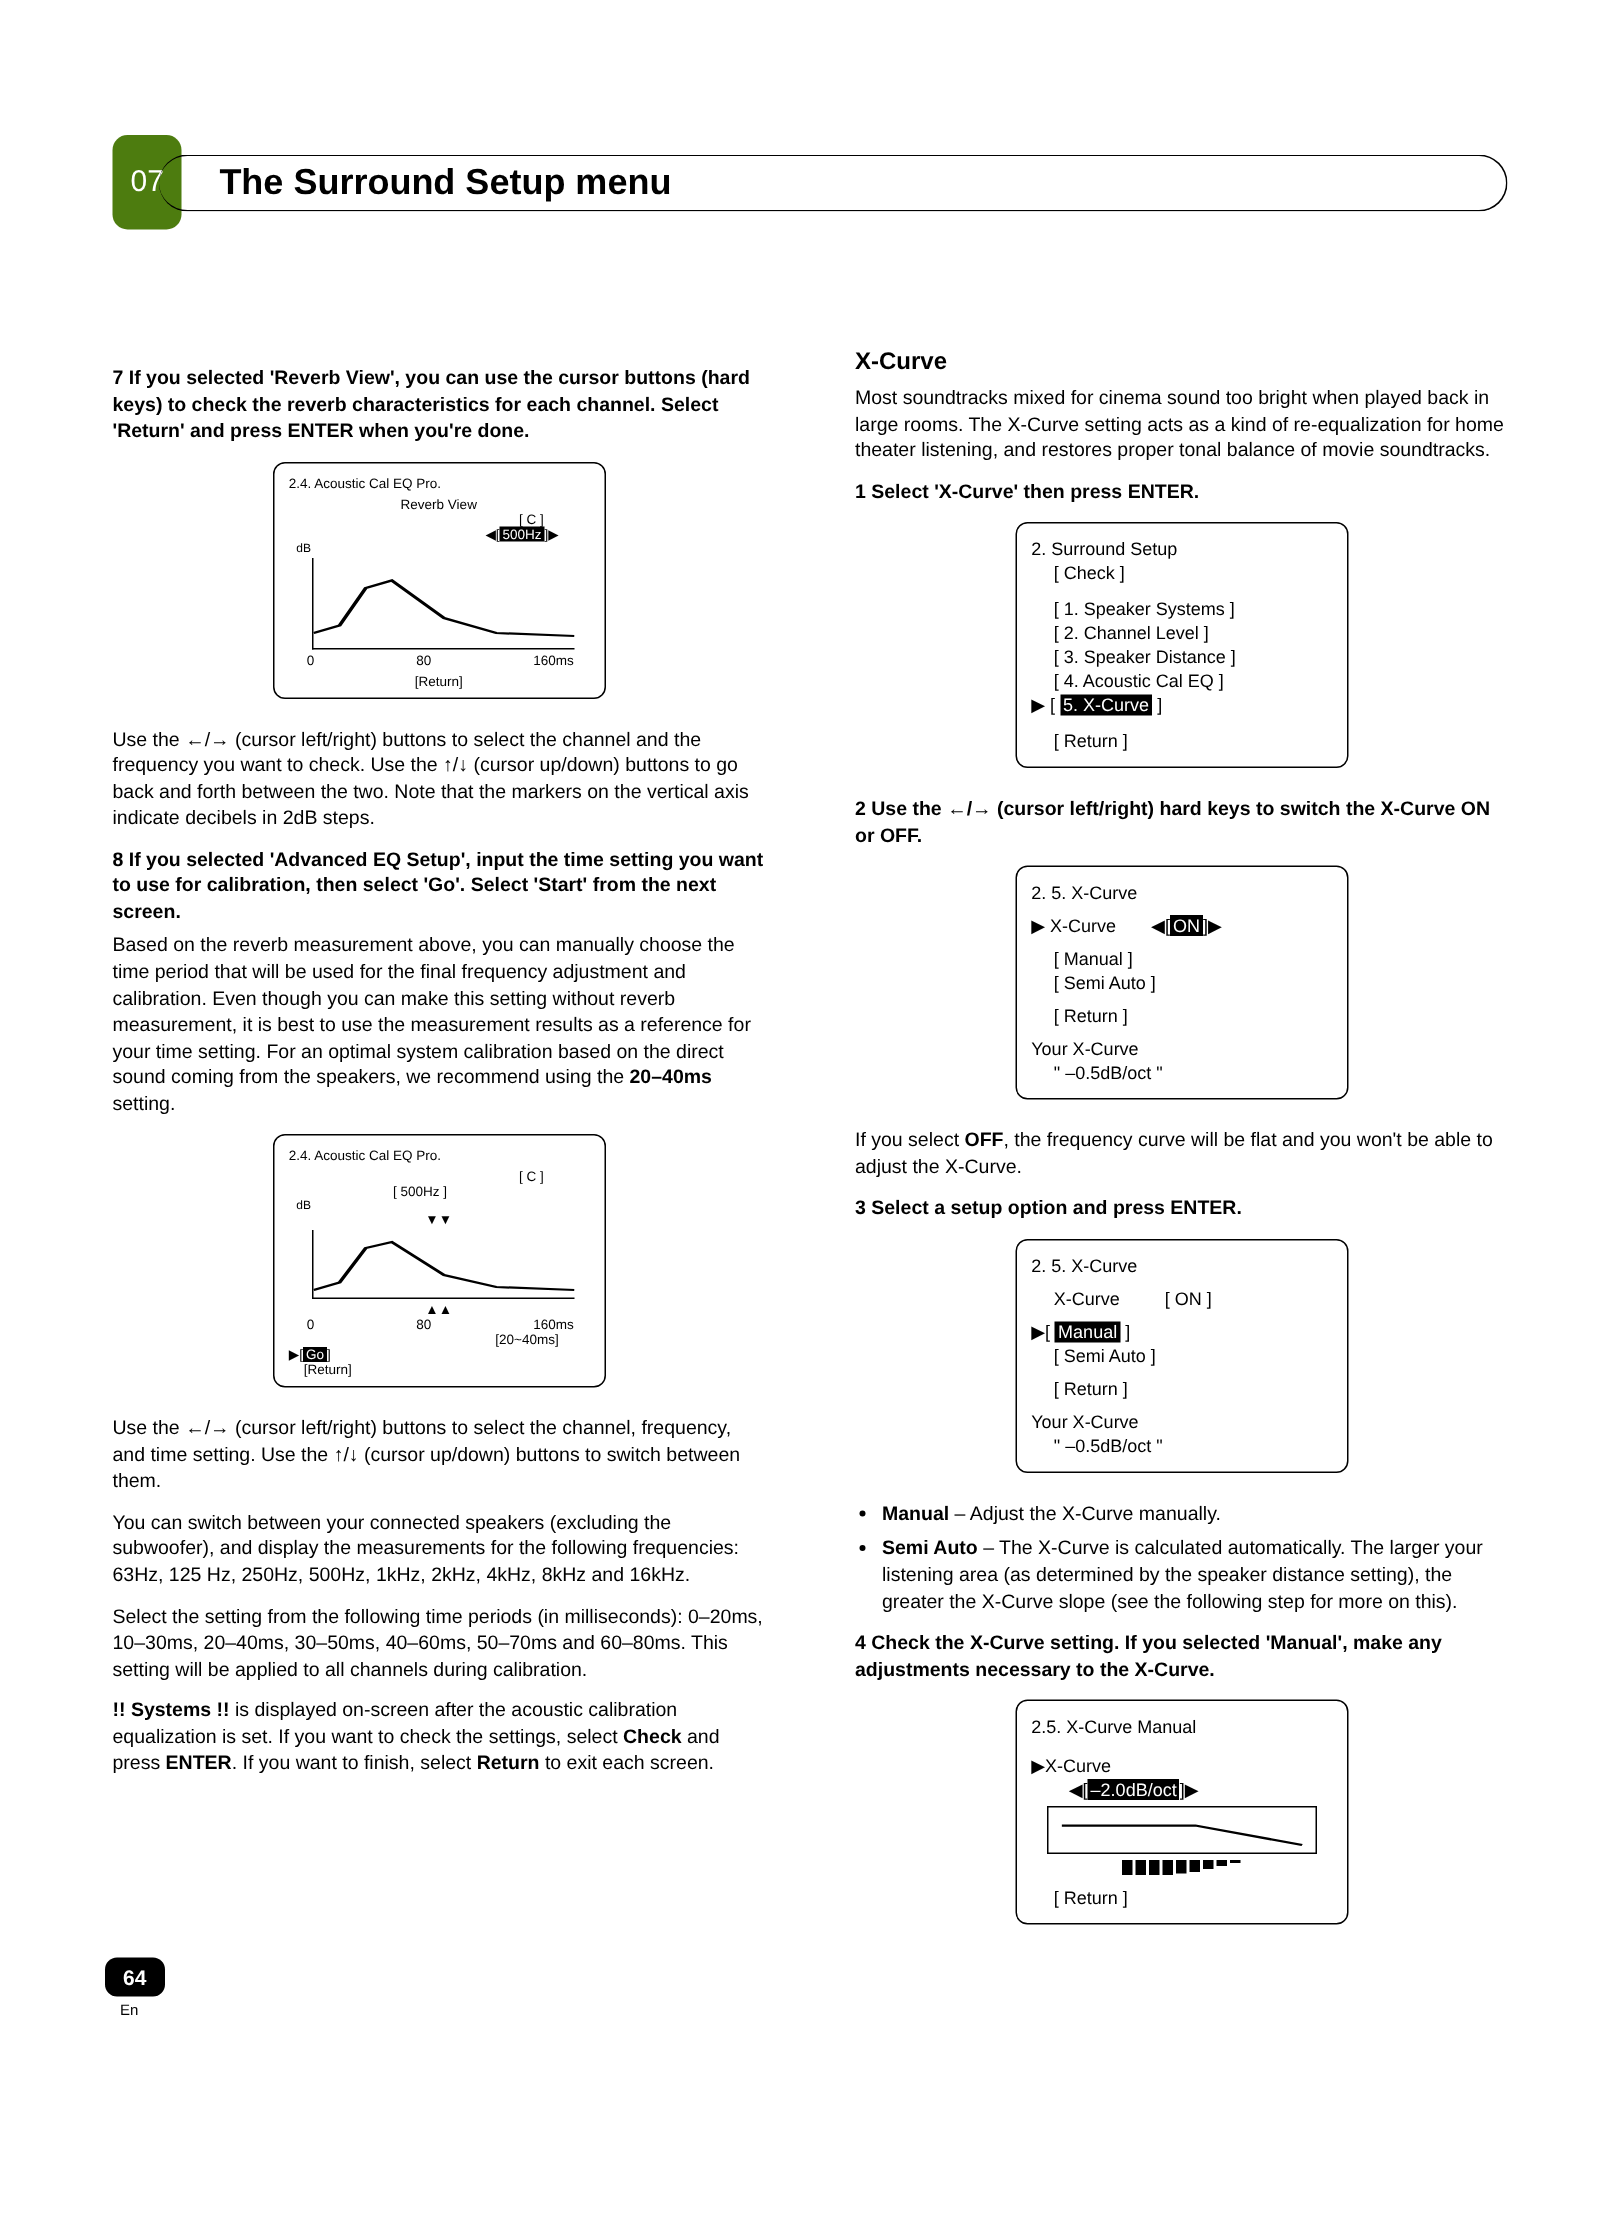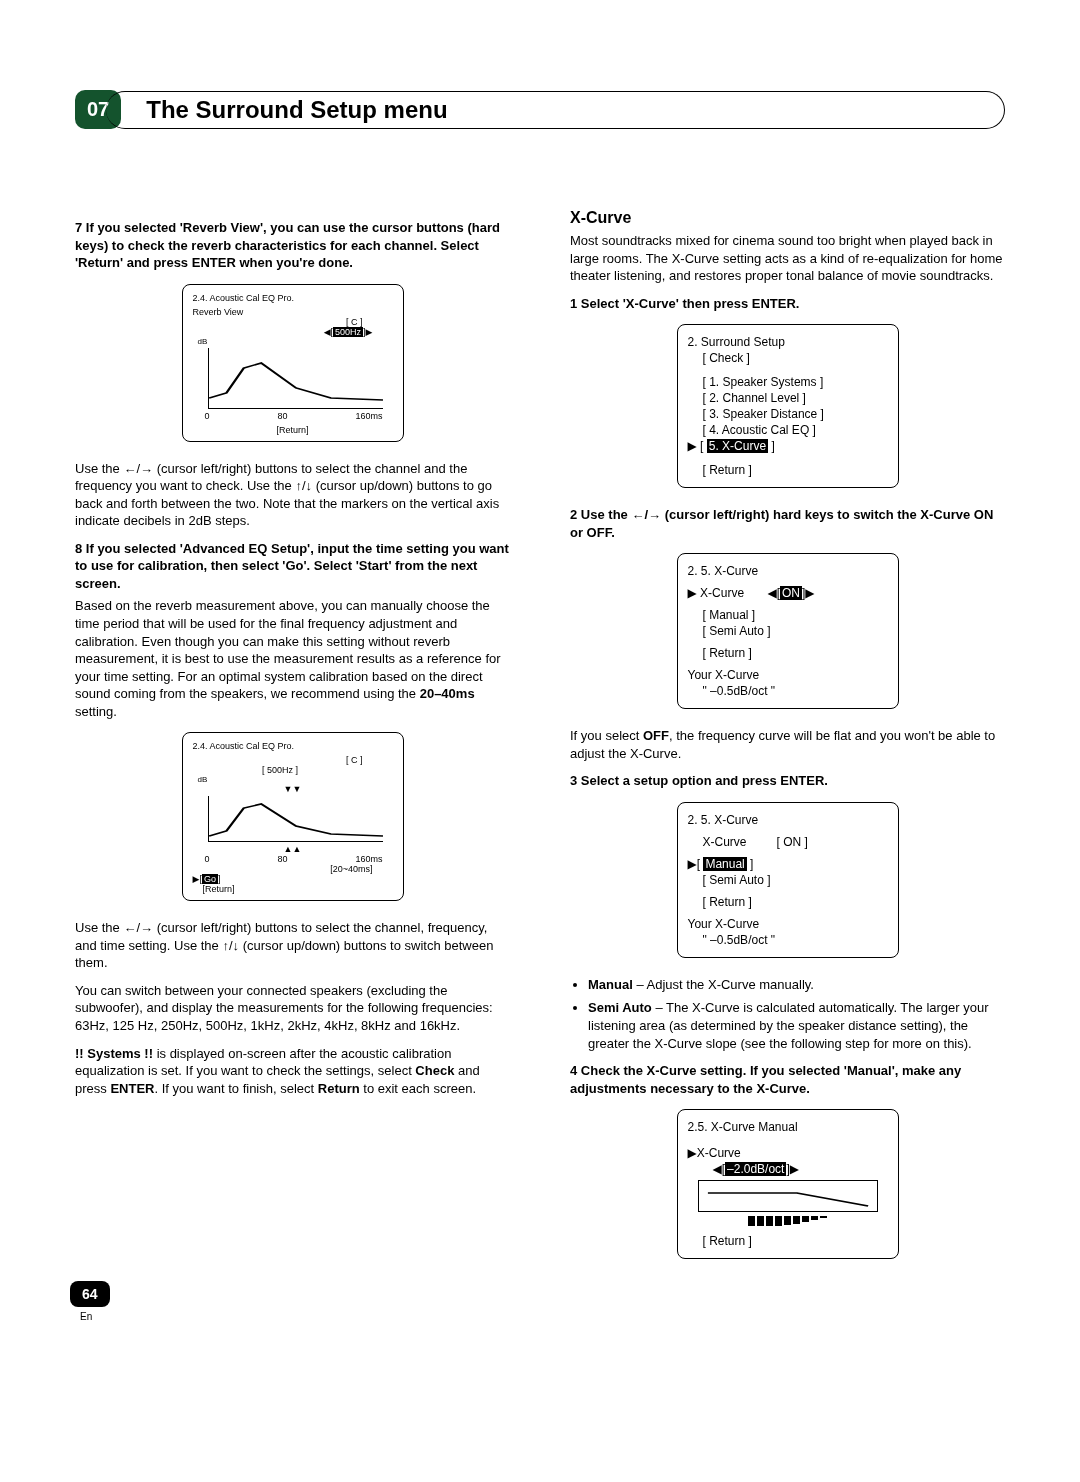--- a/index.html
+++ b/index.html
@@ -14,25 +14,25 @@
   .page {
     padding: 90px 75px 50px 75px;
     position: relative;
   }
   .header-row {
     display: flex;
     align-items: center;
     margin-bottom: 80px;
   }
   .chapter-badge {
-    background: #14532d;
+    background: #4d7c0f;
     color: #fff;
-    font-weight: bold;
+    font-weight: normal;
     font-size: 20px;
-    padding: 8px 12px;
+    padding: 20px 12px;
     border-radius: 10px;
     margin-right: 15px;
   }
   .chapter-title {
     font-weight: bold;
     font-size: 24px;
     flex: 1;
     border: 1px solid #000;
     border-radius: 20px;
     border-left: none;
@@ -166,21 +166,21 @@
   </div>
 
   <div class="two-col">
 
     <div class="col">
 
       <p class="step-heading">7   If you selected 'Reverb View', you can use the cursor buttons (hard keys) to check the reverb characteristics for each channel. Select 'Return' and press ENTER when you're done.</p>
 
       <div class="graph-box">
         <div class="osd-title">2.4. Acoustic Cal EQ Pro.</div>
-        <div style="">Reverb View</div>
+        <div style="text-align:center">Reverb View</div>
         <div style="text-align:right;padding-right:30px">[  C  ]</div>
         <div style="text-align:right;padding-right:20px">◀[<span class="osd-hl">500Hz</span>]▶</div>
         <div style="font-size:8px;margin-left:5px">dB</div>
         <div class="graph-area">
           <svg class="graph-curve" viewBox="0 0 100 60" preserveAspectRatio="none">
             <path d="M0,50 L10,45 L20,20 L30,15 L50,40 L70,50 L100,52" stroke="#000" stroke-width="1.5" fill="none"></path>
           </svg>
         </div>
         <div style="display:flex;justify-content:space-between;margin:0 10px 0 12px">
           <span>0</span>
@@ -220,20 +220,21 @@
         <div style="text-align:right;padding-right:20px">[20~40ms]</div>
         <div>▶[<span class="osd-hl">Go</span>]</div>
         <div style="padding-left:10px">[Return]</div>
       </div>
 
       <p>
         <span>Use the </span><span class="arrow-lr"></span><span> (cursor left/right) buttons to select the channel, frequency, and time setting. Use the </span><span class="arrow-ud"></span><span> (cursor up/down) buttons to switch between them.</span>
       </p>
 
       <p>You can switch between your connected speakers (excluding the subwoofer), and display the measurements for the following frequencies: 63Hz, 125 Hz, 250Hz, 500Hz, 1kHz, 2kHz, 4kHz, 8kHz and 16kHz.</p>
+      <p>Select the setting from the following time periods (in milliseconds): 0–20ms, 10–30ms, 20–40ms, 30–50ms, 40–60ms, 50–70ms and 60–80ms. This setting will be applied to all channels during calibration.</p>
 
 
       <p>
         <span class="bold">!! Systems !!</span><span> is displayed on-screen after the acoustic calibration equalization is set. If you want to check the settings, select </span><span class="bold">Check</span><span> and press </span><span class="bold">ENTER</span><span>. If you want to finish, select </span><span class="bold">Return</span><span> to exit each screen.</span>
       </p>
     </div>
 
     <div class="col">
       <h3 class="section-title">X-Curve</h3>
       <p>Most soundtracks mixed for cinema sound too bright when played back in large rooms. The X-Curve setting acts as a kind of re-equalization for home theater listening, and restores proper tonal balance of movie soundtracks.</p>

